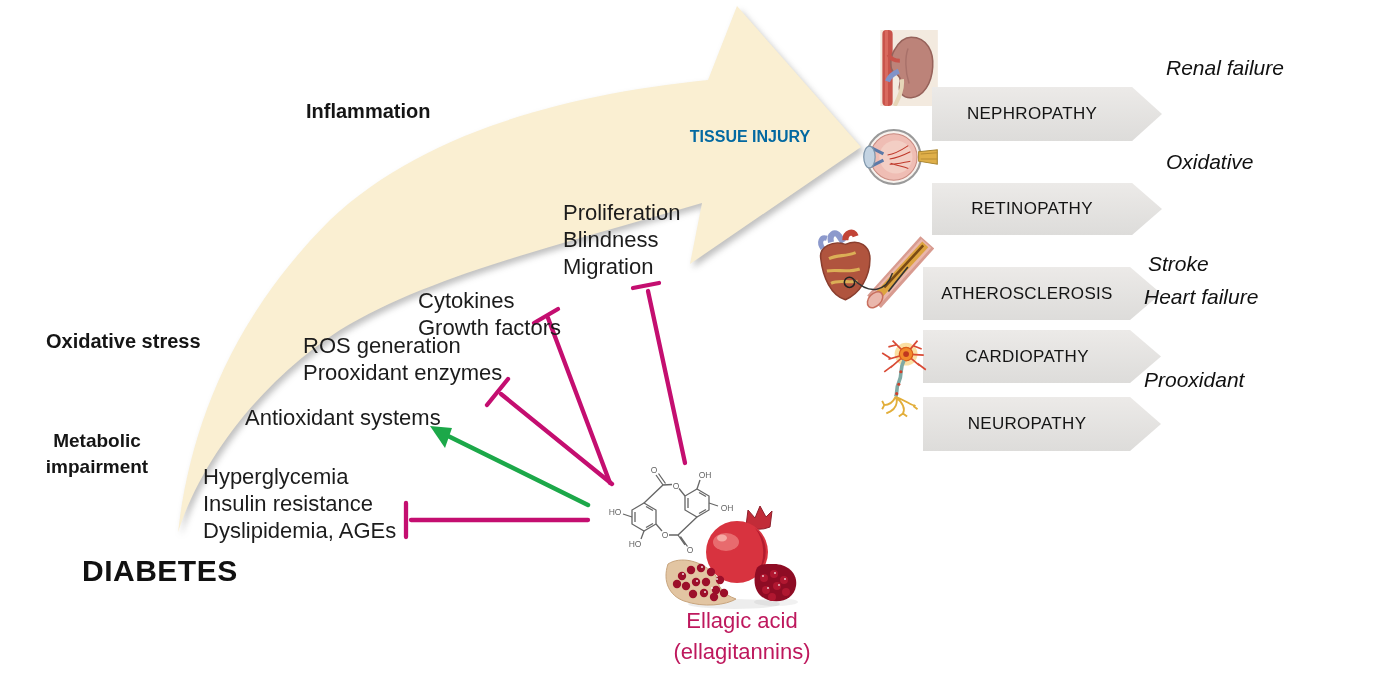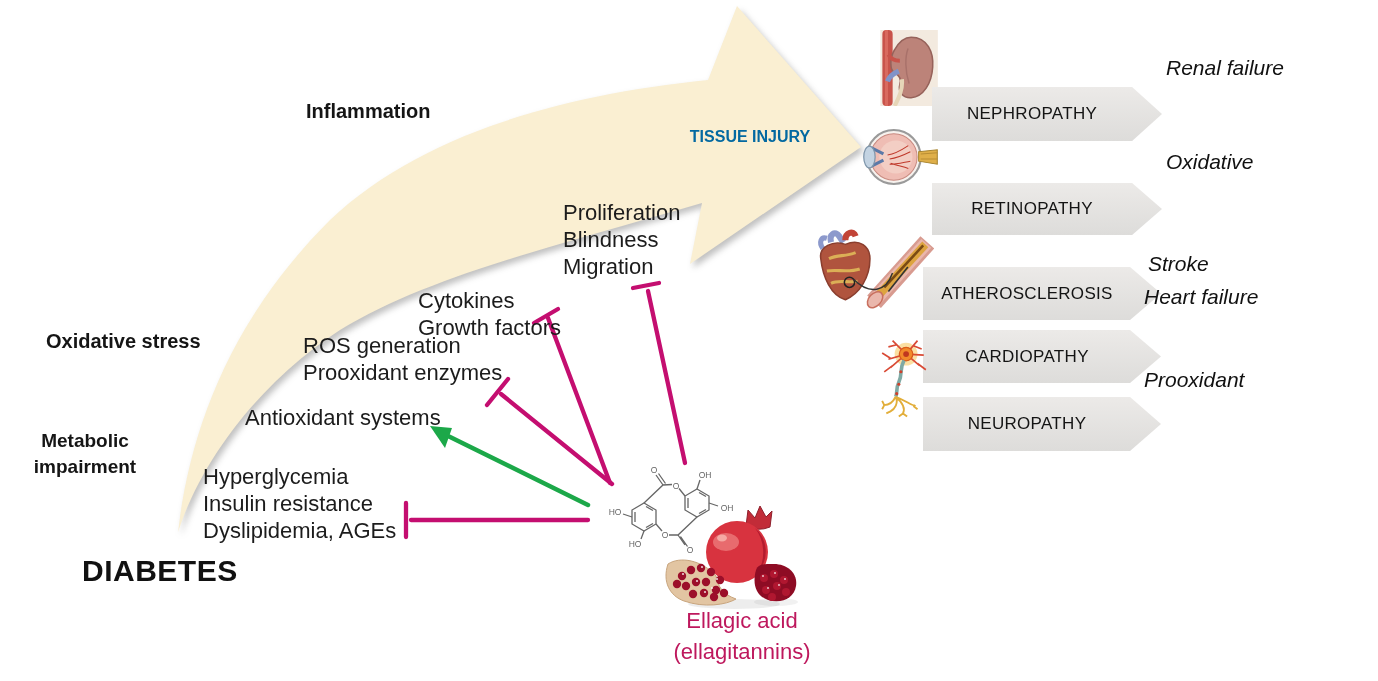--- a/index.html
+++ b/index.html
@@ -156,21 +156,21 @@
       </g>
     </g>
   </svg>
 
   <div class="abs stage-label" style="left:306px;top:100px;">Inflammation</div>
 
   <div class="abs tissue" style="left:668px;top:128px;">TISSUE INJURY</div>
 
   <div class="abs stage-label" style="left:46px;top:282px;margin-top:48px;">Oxidative stress</div>
 
-  <div class="abs metab-wrap" style="left:20px;top:428px;">
+  <div class="abs metab-wrap" style="left:32px;top:428px;">
     <div>Metabolic</div>
     <div>impairment</div>
   </div>
 
   <div class="abs med" style="left:203px;top:463px;">
     <div>Hyperglycemia</div>
     <div>Insulin resistance</div>
     <div>Dyslipidemia, AGEs</div>
   </div>
 

